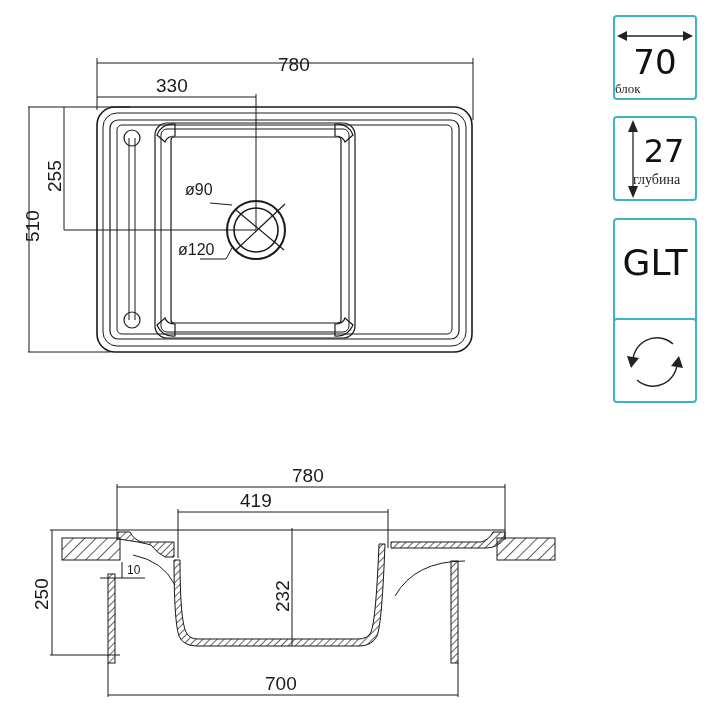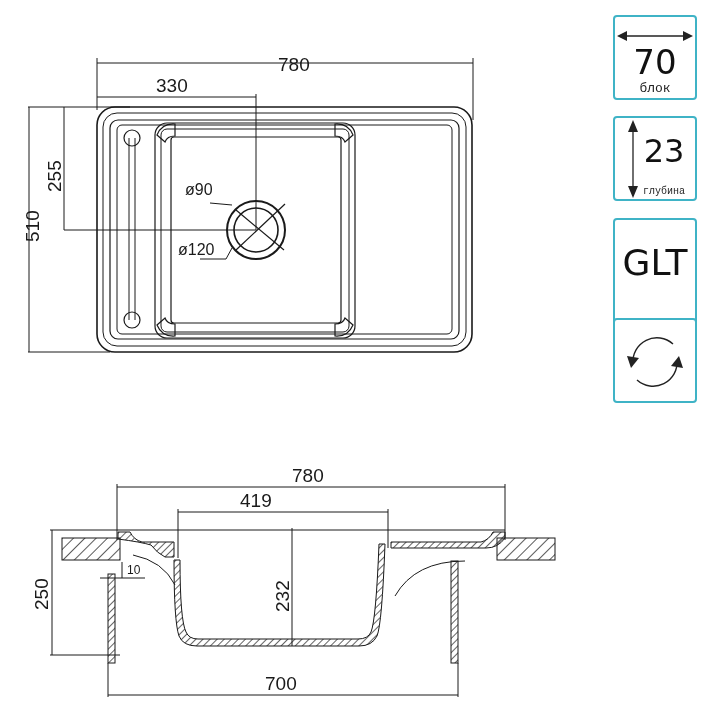--- a/index.html
+++ b/index.html
@@ -1,21 +1,21 @@
 <!DOCTYPE html>
 <html><head>
 <meta charset="utf-8">
 <style>
   html, body { margin:0; padding:0; background:#ffffff; }
   body { width:723px; height:705px; position:relative; overflow:hidden; font-family:"Liberation Sans", sans-serif; }
   svg { position:absolute; left:0; top:0; }
   .dim { font-family:"Liberation Sans", sans-serif; fill:#1a1a1a; }
   .badge { position:absolute; left:613px; width:84px; border:2px solid #3fb3c6; border-radius:4px; background:#fff; box-sizing:border-box; }
   .badge-num { position:absolute; left:0; right:0; text-align:center; font-family:"DejaVu Sans", sans-serif; color:#111; }
-  .badge-sub { position:absolute; left:0; right:0; text-align:center; font-family:Liberation Mono, monospace; color:#222; }
+  .badge-sub { position:absolute; left:0; right:0; font-family:Liberation Serif, serif; color:#222; }
 </style>
 </head>
 <body>
 
 <svg width="723" height="705" viewBox="0 0 723 705">
   <defs>
     <pattern id="hatch" patternUnits="userSpaceOnUse" width="5" height="5" patternTransform="rotate(45)">
       <line x1="0" y1="0" x2="0" y2="5" stroke="#222" stroke-width="1.4"></line>
     </pattern>
     <pattern id="hatch2" patternUnits="userSpaceOnUse" width="8" height="8" patternTransform="rotate(45)">
@@ -121,22 +121,22 @@
   <div class="badge-num" style="top:25px;font-size:34px;">70</div>
   <div class="badge-sub" style="top:64px;font-size:13px;">блок</div>
 </div>
 
 <div class="badge" style="top:116px;height:85px;">
   <svg width="20" height="82" style="left:8px;top:0;">
     <line x1="10" y1="6" x2="10" y2="78" stroke="#222" stroke-width="1.3"></line>
     <polygon points="10,2 5,14 15,14" fill="#222"></polygon>
     <polygon points="10,80 5,68 15,68" fill="#222"></polygon>
   </svg>
-  <div class="badge-num" style="top:14px;left:18px;font-size:32px;">23</div>
-  <div class="badge-sub" style="top:68px;left:18px;font-size:10px;">глубина</div>
+  <div class="badge-num" style="top:14px;left:18px;font-size:32px;">27</div>
+  <div class="badge-sub" style="top:54px;left:18px;font-size:14px;">глубина</div>
 </div>
 
 <div class="badge" style="top:218px;height:109px;">
   <div class="badge-num" style="top:22px;font-size:36px;">GLT</div>
 </div>
 
 <div class="badge" style="top:318px;height:85px;">
   <svg width="80" height="80" style="left:0;top:0;">
     <path d="M18 44 A24 24 0 0 1 58 24" fill="none" stroke="#222" stroke-width="1.4"></path>
     <path d="M62 40 A24 24 0 0 1 22 60" fill="none" stroke="#222" stroke-width="1.4"></path>

